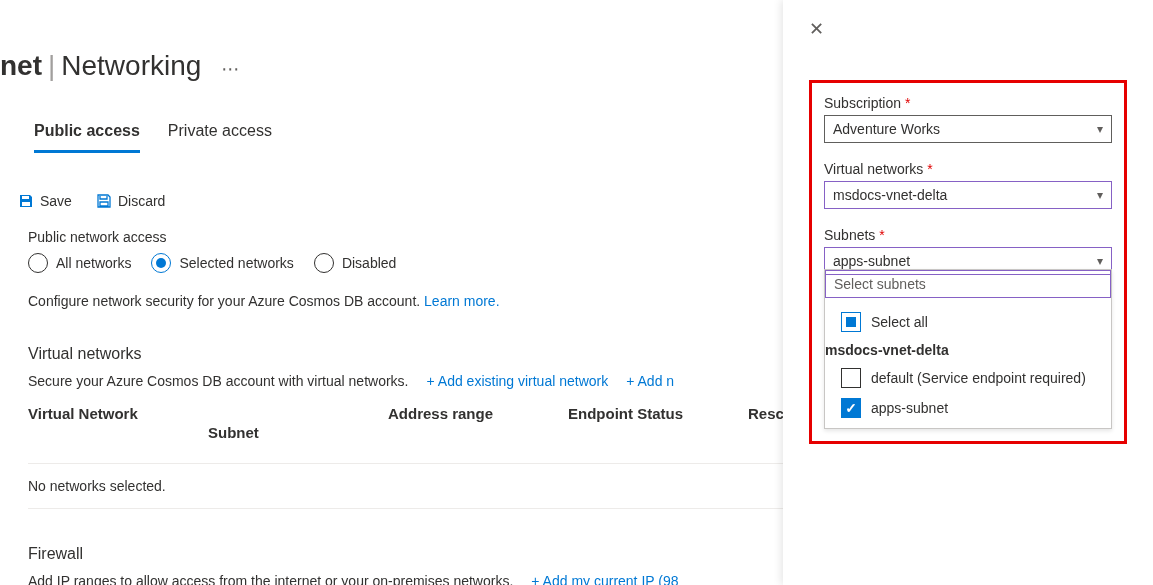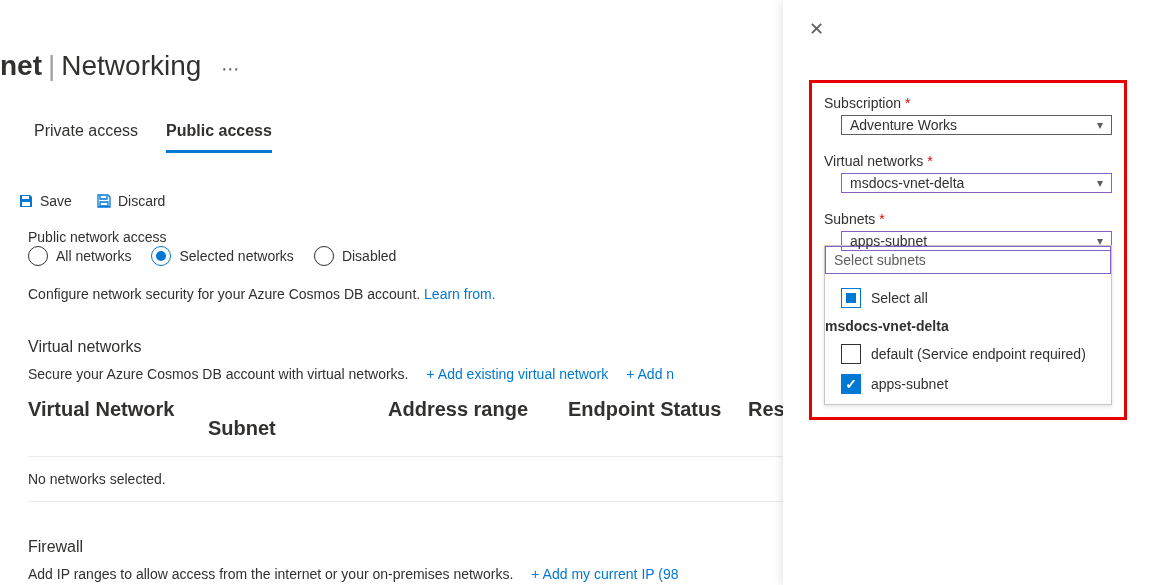--- a/index.html
+++ b/index.html
@@ -76,21 +76,21 @@
     .section-label {
       padding-left: 28px;
       margin-top: 20px;
       font-size: 14px;
       color: #323130;
     }
     .radio-row {
       display: flex;
       gap: 20px;
       padding-left: 28px;
-      margin-top: 1px;
+      margin-top: 8px;
       align-items: center;
     }
     .radio {
       display: flex;
       align-items: center;
       gap: 8px;
       cursor: pointer;
     }
     .radio-circle {
       width: 20px; height: 20px;
@@ -128,23 +128,23 @@
       align-items: center;
     }
     .add-link { color: #0078d4; cursor: pointer; }
     .table {
       margin-top: 16px;
       padding-left: 28px;
     }
     .thead {
       display: flex;
       font-weight: 600;
-      font-size: 20px;
+      font-size: 15px;
       border-bottom: 1px solid #edebe9;
-      padding-bottom: 16px;
+      padding-bottom: 22px;
     }
     .th-vnet { width: 180px; }
     .th-subnet { width: 180px; margin-top: 19px; }
     .th-range { width: 180px; }
     .th-status { width: 180px; }
     .th-res { flex: 1; }
     .tbody { padding: 14px 0; font-size: 14px; color: #323130; border-bottom: 1px solid #edebe9; }
 
     
     .blade {
@@ -166,29 +166,28 @@
     .close-icon { font-size: 18px; color: #605e5c; cursor: pointer; }
     .highlight-box {
       border: 3px solid #e60000;
       padding: 12px;
       margin-top: 40px;
     }
     .field-label { font-size: 14px; margin-bottom: 4px; }
     .req { color: #e00000; }
     .dropdown {
       border: 1px solid #605e5c;
-      height: 20px;
+      height: 28px;
       display: flex;
       align-items: center;
       justify-content: space-between;
       padding: 0 8px;
       font-size: 14px;
       cursor: pointer;
       margin-bottom: 18px;
-      margin-left: 17px;
     }
     .dropdown.purple { border-color: #8661c5; }
     .chev { font-size: 12px; color: #605e5c; }
     .subnets-popup {
       border: 1px solid #c8c6c4;
       box-shadow: 0 2px 4px rgba(0,0,0,0.1);
       padding: 0;
       margin-top: -12px;
     }
     .search-sub {
@@ -236,22 +235,22 @@
 
 <div class="main">
   <div class="header-row">
     <span class="header-title">net</span>
     <span class="header-pipe">|</span>
     <span class="header-sub">Networking</span>
     <span class="more-icon">⋯</span>
   </div>
 
   <div class="tabs">
+    <div class="tab active">Public access</div>
     <div class="tab">Private access</div>
-    <div class="tab active">Public access</div>
   </div>
 
   <div class="toolbar">
     <div class="toolbar-btn">
       <span class="toolbar-icon">
         <svg width="16" height="16" viewBox="0 0 16 16">
             <path fill="#0078d4" d="M2 2h10l2 2v10H2V2zm2 1v3h7V3H4zm0 10h8V9H4v4z"></path>
           </svg>
       </span>
       <span>Save</span>
@@ -279,21 +278,21 @@
       <span>Selected networks</span>
     </div>
     <div class="radio">
       <div class="radio-circle"></div>
       <span>Disabled</span>
     </div>
   </div>
 
   <div class="config-text">
     <span>Configure network security for your Azure Cosmos DB account.</span>
-    <span class="link">Learn from.</span>
+    <span class="link">Learn more.</span>
   </div>
 
   <div class="section-heading">Virtual networks</div>
   <div class="section-sub">
     <span>Secure your Azure Cosmos DB account with virtual networks.</span>
     <span class="add-link">+ Add existing virtual network</span>
     <span class="add-link">+ Add n</span>
   </div>
 
   <div class="table">

